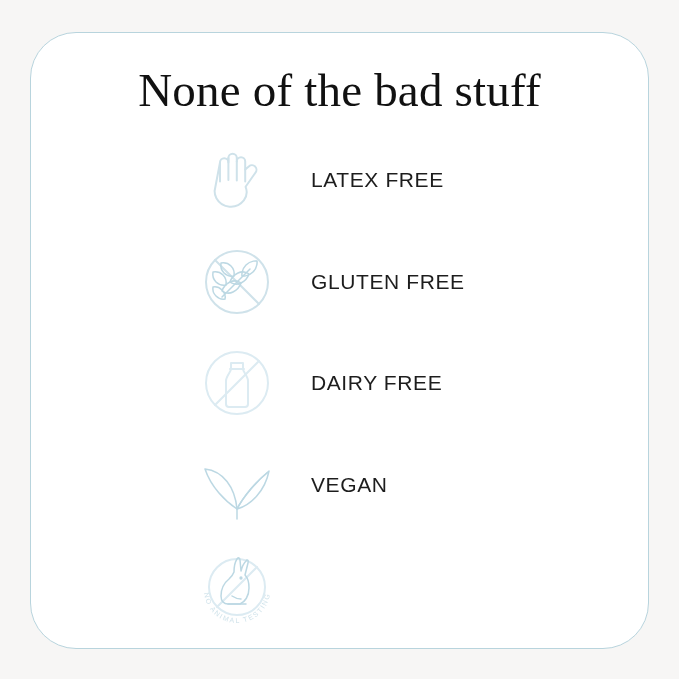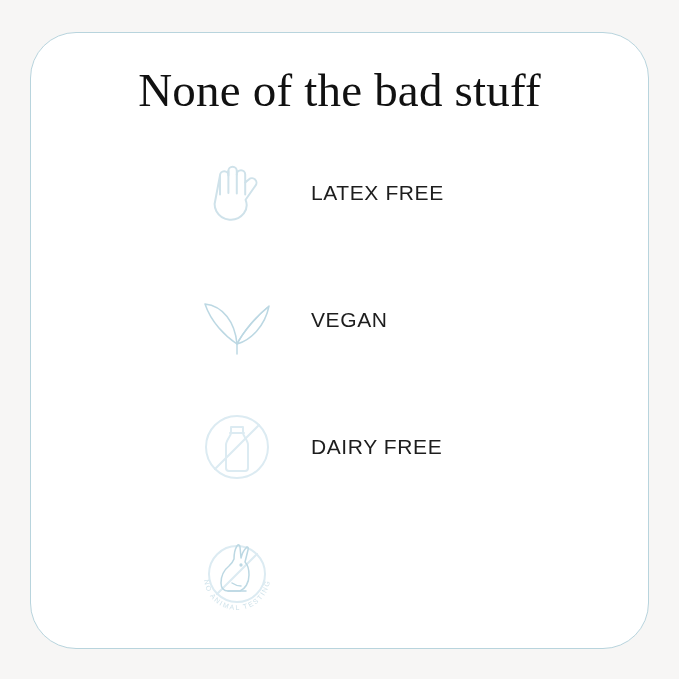--- a/index.html
+++ b/index.html
@@ -128,49 +128,67 @@
                  a15 15 0 0 1 -1.8 -7.2 z"></path>
             <path class="ico-stroke" d="M25 24.5 v19"></path>
             <path class="ico-stroke" d="M33.4 20 v22"></path>
             <path class="ico-stroke" d="M41.8 23.4 v19.2"></path>
             <path class="ico-stroke" d="M50.2 31.6 v12"></path>
           </svg>
         </span>
         <span class="claim-label">LATEX FREE</span>
       </div>
 
-
-      <div class="claim-row">
-        <span class="claim-icon">
-          <svg width="84" height="84" viewBox="0 0 84 84">
-
-            <path class="ico-stroke-thin" d="M42 66 C30 58 16 44 10 26 C28 28 40 44 42 66 z"></path>
-
-            <path class="ico-stroke-thin" d="M42 66 C48 54 62 38 74 28 C70 48 56 62 42 66 z"></path>
-
-            <path class="ico-stroke-thin" d="M43 64 C50 52 62 38 72 30"></path>
-
-            <path class="ico-stroke-thin" d="M42 66 L42 76"></path>
-          </svg>
-        </span>
-        <span class="claim-label">VEGAN</span>
+      <div class="claim-row">
+        <span class="claim-icon">
+          <svg width="84" height="84" viewBox="0 0 84 84">
+            <circle class="ico-stroke" cx="42" cy="42" r="31"></circle>
+            <line class="ico-stroke" x1="20" y1="20" x2="64" y2="64"></line>
+
+            <path class="ico-stroke-thin" d="M27 57 L55 29"></path>
+
+            <path class="ico-stroke-thin" d="M51 25 c5 -5 11 -4 11 -4 c0 0 1 6 -4 11 c-5 5 -11 4 -11 4 c0 0 -1 -6 4 -11 z"></path>
+            <path class="ico-stroke-thin" d="M43 33 c6 -3 11 1 11 1 c0 0 -2 6 -8 9 c-6 3 -11 -1 -11 -1 c0 0 2 -6 8 -9 z"></path>
+            <path class="ico-stroke-thin" d="M36 26 c4 4 3 10 3 10 c0 0 -6 1 -10 -3 c-4 -4 -3 -10 -3 -10 c0 0 6 -1 10 3 z"></path>
+            <path class="ico-stroke-thin" d="M35 42 c6 -3 11 1 11 1 c0 0 -2 6 -8 9 c-6 3 -11 -1 -11 -1 c0 0 2 -6 8 -9 z"></path>
+            <path class="ico-stroke-thin" d="M28 35 c4 4 3 10 3 10 c0 0 -6 1 -10 -3 c-4 -4 -3 -10 -3 -10 c0 0 6 -1 10 3 z"></path>
+            <path class="ico-stroke-thin" d="M27 50 c4 4 3 9 3 9 c0 0 -5 1 -9 -3 c-4 -4 -3 -9 -3 -9 c0 0 5 -1 9 3 z"></path>
+          </svg>
+        </span>
+        <span class="claim-label">GLUTEN FREE</span>
       </div>
 
       <div class="claim-row">
         <span class="claim-icon">
           <svg width="84" height="84" viewBox="0 0 84 84">
             <circle class="ico-stroke-soft" cx="42" cy="42" r="31"></circle>
             <line class="ico-stroke-soft" x1="64" y1="20" x2="20" y2="64"></line>
 
             <path class="ico-stroke-soft" d="M36 22 h12 v6 l0 0 c0 3 5 7 5 12 v23 a3 3 0 0 1 -3 3 h-16 a3 3 0 0 1 -3 -3 v-23
                  c0 -5 5 -9 5 -12 z"></path>
             <line class="ico-stroke-soft" x1="35" y1="28" x2="49" y2="28"></line>
           </svg>
         </span>
         <span class="claim-label">DAIRY FREE</span>
+      </div>
+
+      <div class="claim-row">
+        <span class="claim-icon">
+          <svg width="84" height="84" viewBox="0 0 84 84">
+
+            <path class="ico-stroke-thin" d="M42 66 C30 58 16 44 10 26 C28 28 40 44 42 66 z"></path>
+
+            <path class="ico-stroke-thin" d="M42 66 C48 54 62 38 74 28 C70 48 56 62 42 66 z"></path>
+
+            <path class="ico-stroke-thin" d="M43 64 C50 52 62 38 72 30"></path>
+
+            <path class="ico-stroke-thin" d="M42 66 L42 76"></path>
+          </svg>
+        </span>
+        <span class="claim-label">VEGAN</span>
       </div>
 
       <div class="claim-row">
         <span class="claim-icon">
           <svg width="90" height="90" viewBox="0 0 90 90">
             <defs>
               <path id="badgeArc" d="M12 48 a33 33 0 0 0 66 0"></path>
             </defs>
             <circle class="ico-stroke-soft" cx="45" cy="45" r="28"></circle>
             <line class="ico-stroke-soft" x1="65" y1="25" x2="25" y2="65"></line>

